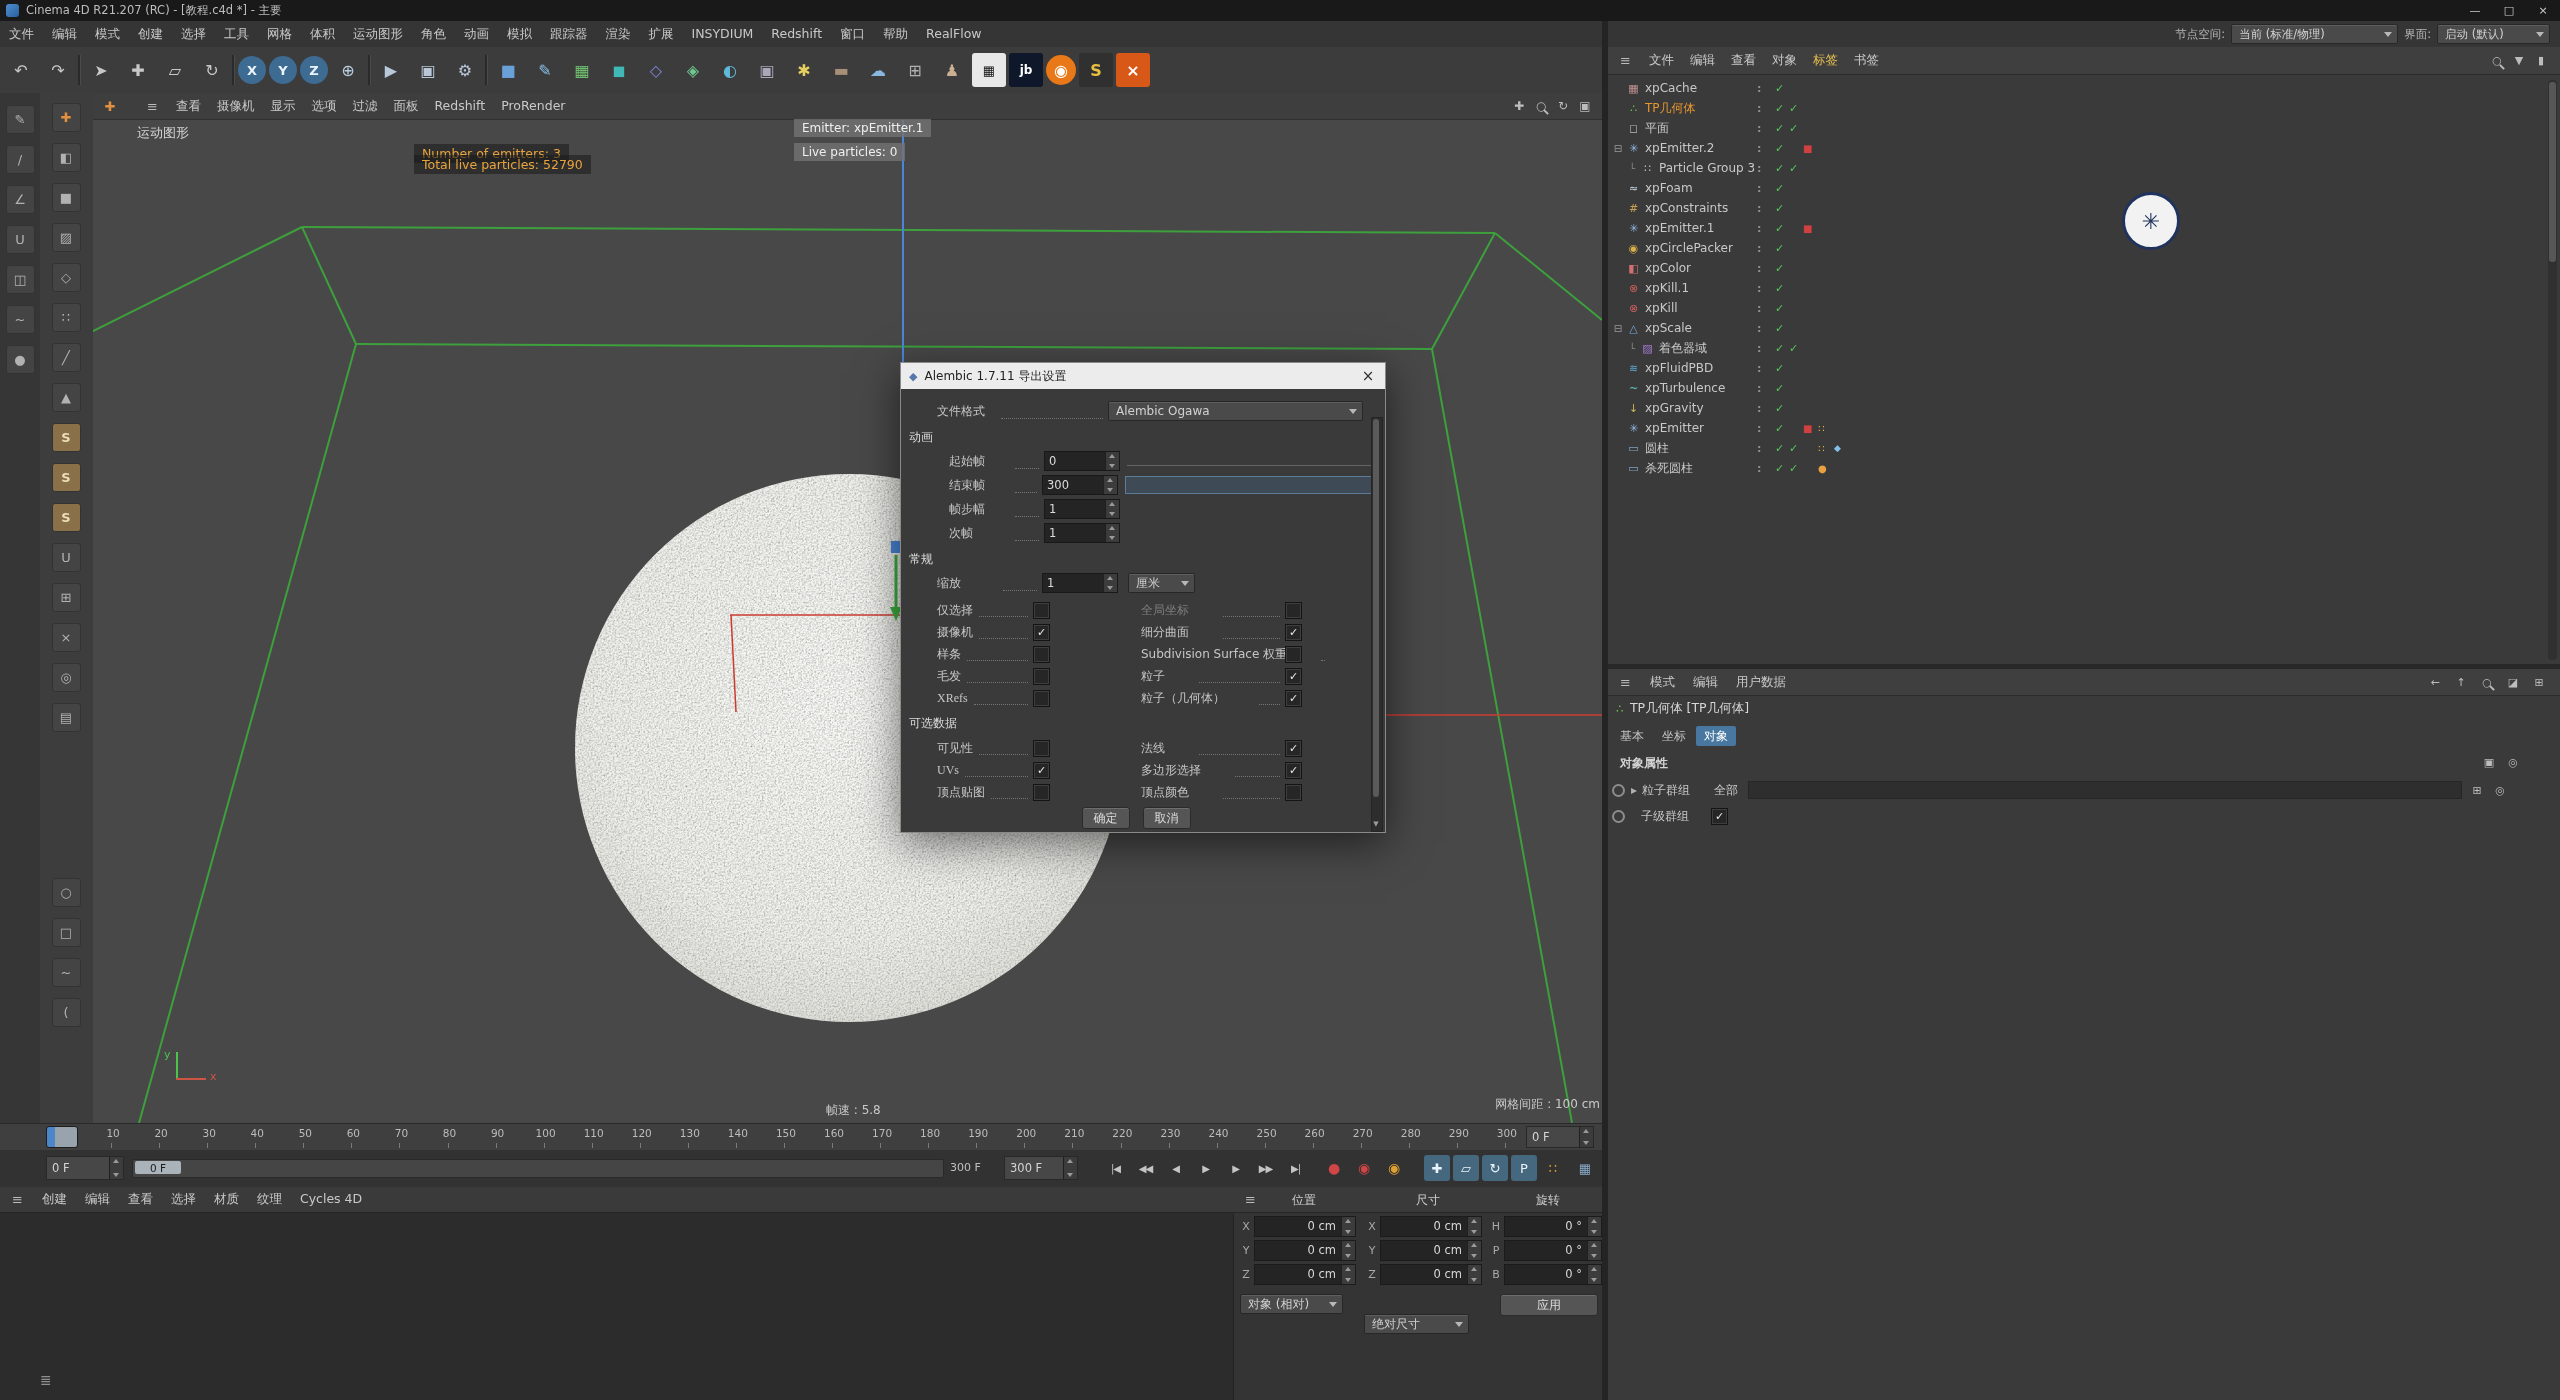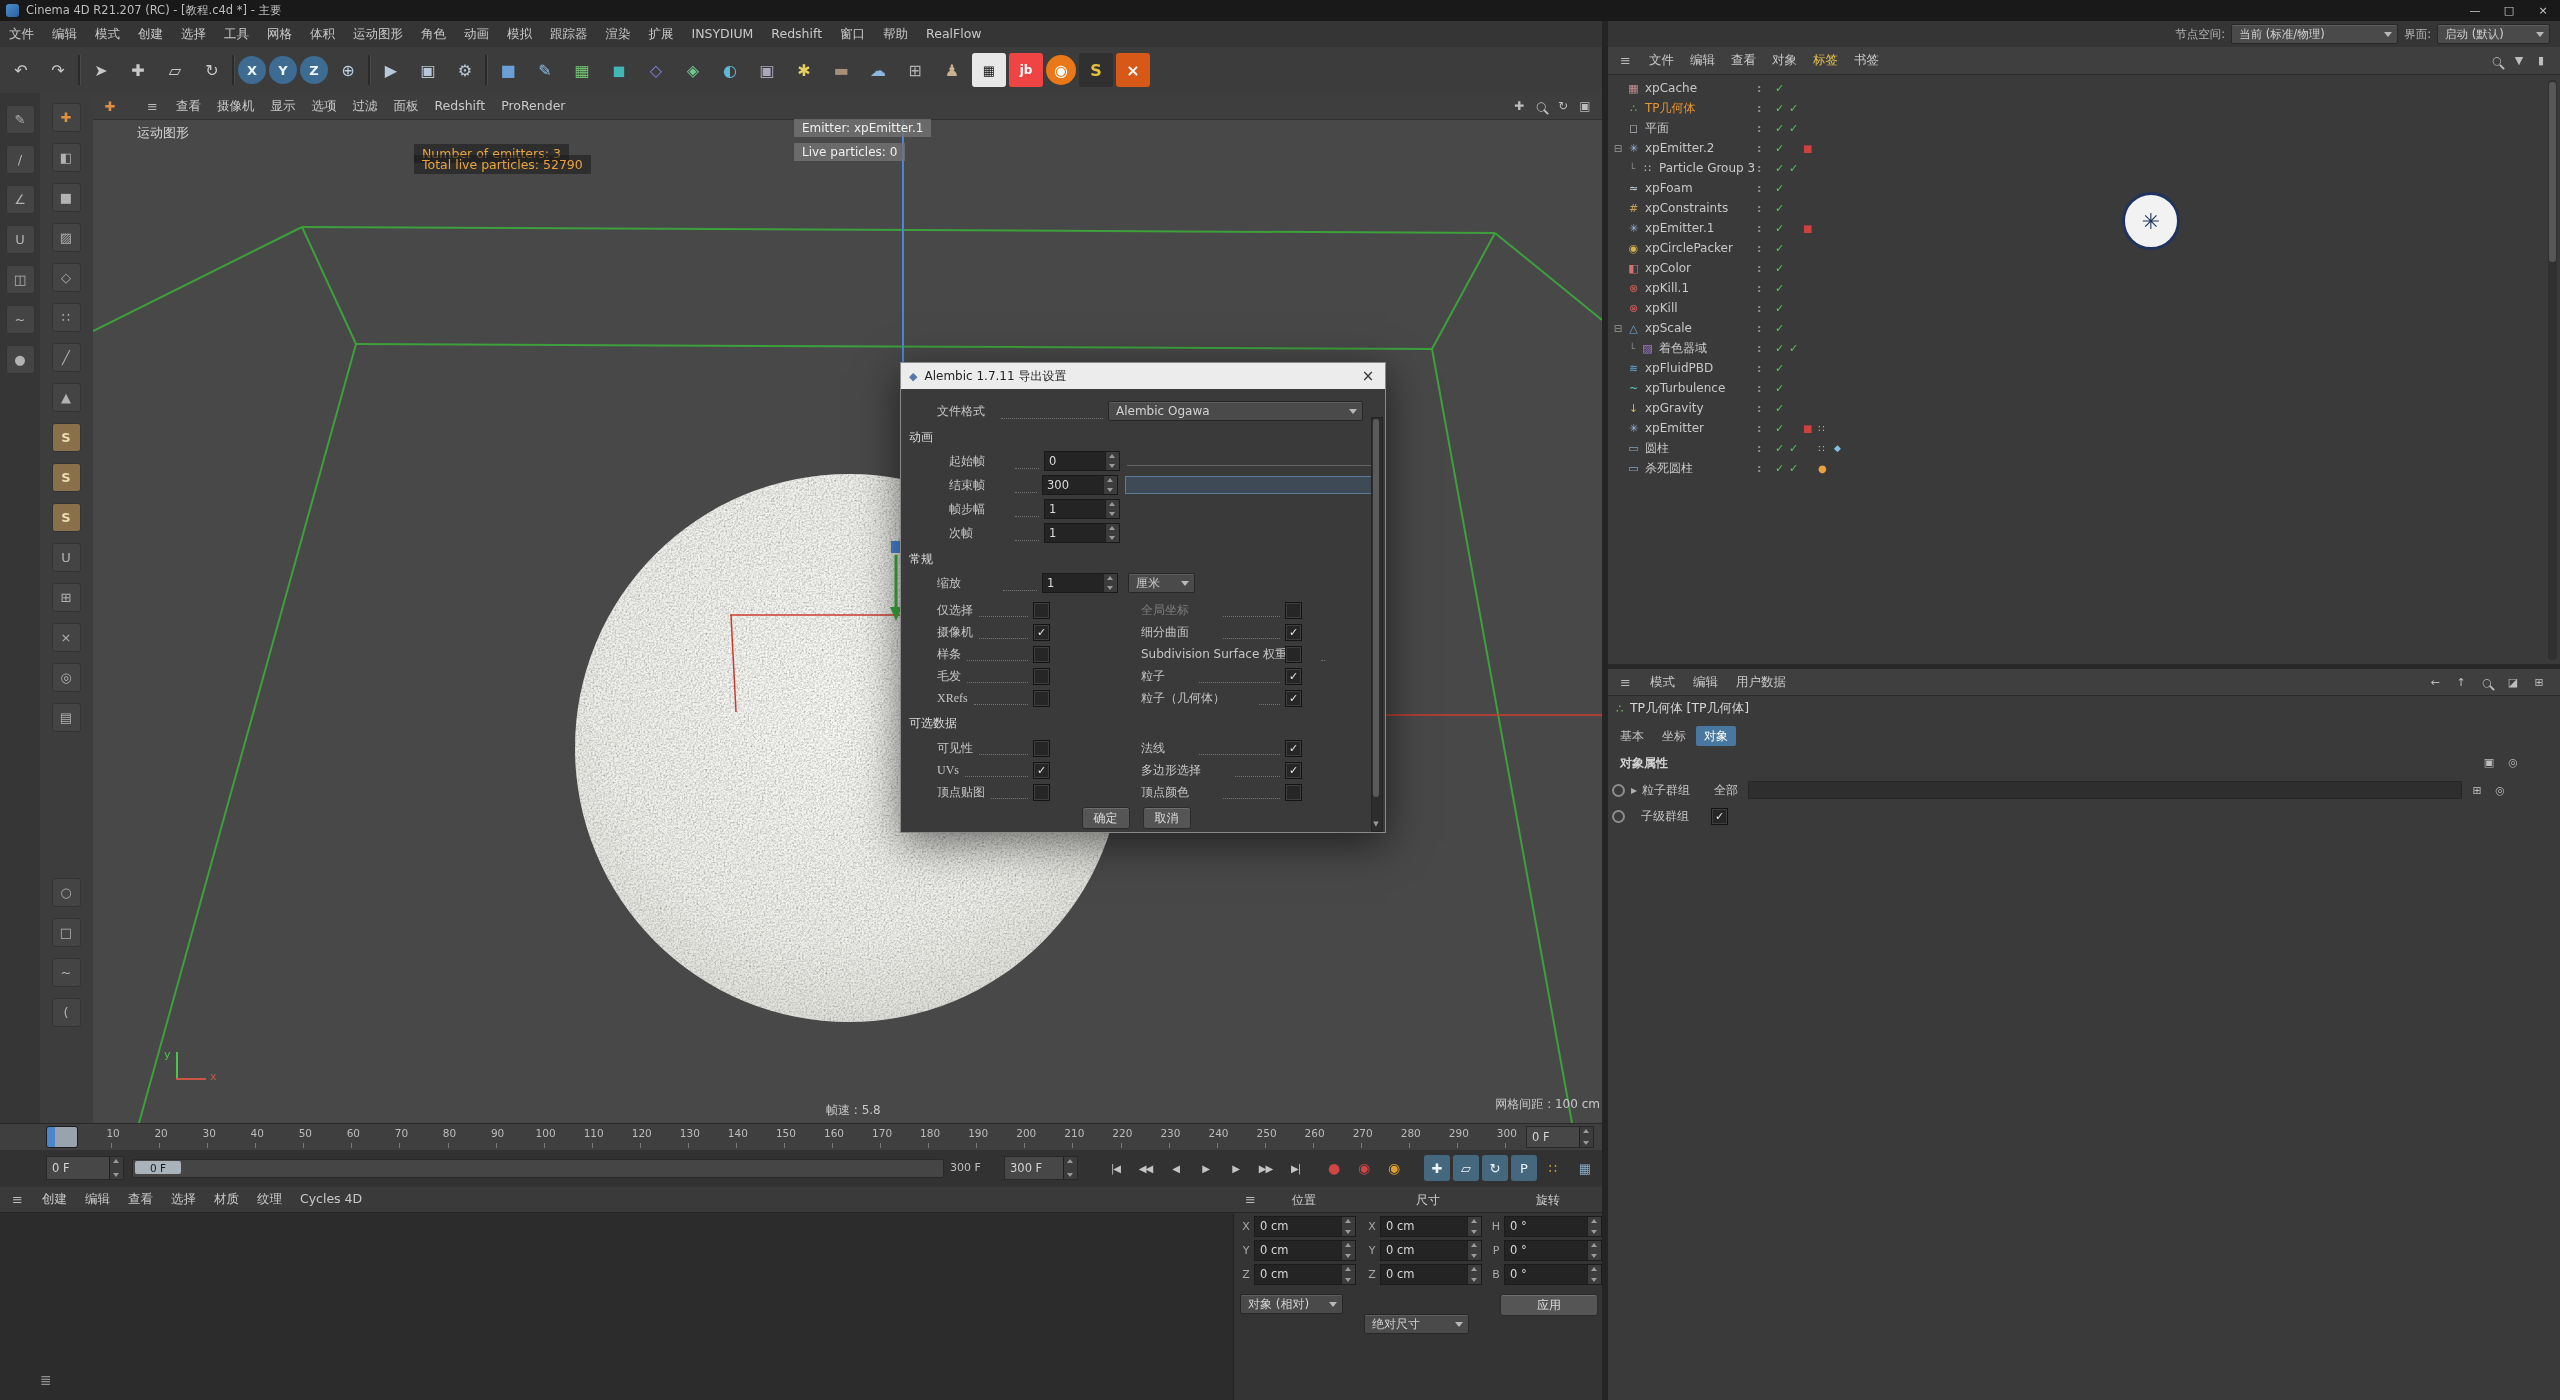--- a/index.html
+++ b/index.html
@@ -19,21 +19,21 @@
   .dd{position:relative;background:#4a4a4a;border:1px solid #272727;border-radius:2px;height:18px;display:flex;align-items:center;
       padding:0 18px 0 7px;box-shadow:inset 0 1px 0 #5e5e5e;color:#d2d2d2;white-space:nowrap;overflow:hidden;}
   .dd::after{content:"";position:absolute;right:5px;top:7px;border-left:4px solid transparent;border-right:4px solid transparent;border-top:5px solid #b8b8b8;}
   
   .toolbar-bg{left:0;top:47px;width:1608px;height:46px;background:#3c3c3c;border-bottom:1px solid #262626;}
   .tb-icons{left:4px;top:48px;height:44px;display:flex;align-items:center;gap:3px;}
   .tb-ic{width:34px;height:34px;display:flex;align-items:center;justify-content:center;font-size:16px;color:#c8c8c8;border-radius:3px;}
   .tb-ic.sep{width:2px;height:30px;background:#2a2a2a;border-right:1px solid #4a4a4a;border-radius:0;}
   .tb-ic.axis{width:28px;height:28px;border-radius:50%;background:#3e6b92;color:#eaf2fa;font-size:13px;font-weight:bold;}
   .tb-ic.qr{background:#e8e8e8;color:#111;font-size:13px;}
-  .tb-ic.chip-blue2{background:#ef4444;color:#fff;font-size:12px;font-weight:bold;}
+  .tb-ic.chip-blue2{background:#0f172a;color:#fff;font-size:12px;font-weight:bold;}
   .tb-ic.chip-orange{background:#e87818;color:#fff;border-radius:50%;width:30px;height:30px;}
   .tb-ic.chip-dark{background:#303030;color:#e8c040;font-weight:bold;}
   .tb-ic.chip-red{background:#d85818;color:#fff;font-weight:bold;}
   
   .dock1-bg{left:0;top:93px;width:40px;height:1030px;background:#363636;border-right:1px solid #2b2b2b;}
   .dock2-bg{left:40px;top:93px;width:53px;height:1030px;background:#3d3d3d;border-right:1px solid #2b2b2b;}
   .dock-col{display:flex;flex-direction:column;align-items:center;gap:11px;}
   .dk-ic{width:27px;height:27px;display:flex;align-items:center;justify-content:center;color:#b2b2b2;font-size:13px;background:#444;border-radius:3px;border:1px solid #333;}
   .dk-ic.tan{background:#8a7048;color:#ecdcba;font-weight:bold;}
   
@@ -72,21 +72,21 @@
   
   .mat-bg{left:0;top:1187px;width:1233px;height:213px;background:#2c2c2c;}
   .mat-menu{left:0;top:1187px;width:1233px;height:25px;background:#3a3a3a;display:flex;align-items:center;border-bottom:1px solid #262626;}
   .ham{padding:0 10px 0 12px;color:#bdbdbd;font-size:13px;}
   .coord-bg{left:1233px;top:1187px;width:369px;height:213px;background:#343434;border-left:1px solid #232323;}
   .coord-head{left:1233px;top:1187px;width:369px;height:25px;background:#3a3a3a;border-bottom:1px solid #262626;display:flex;align-items:center;}
   .chead{position:absolute;text-align:center;font-size:12px;color:#cfcfcf;}
   .crow{position:relative;height:24px;display:flex;align-items:center;}
   .cletter{width:12px;text-align:center;color:#a9a9a9;font-size:11px;}
   .cfield{height:19px;background:#242424;border:1px solid #1b1b1b;display:flex;align-items:center;color:#d8d8d8;font-size:11.5px;}
-  .cfield .val{flex:1;padding:0 5px;}
+  .cfield .val{flex:1;padding:0 5px;text-align:right;}
   
   .rdivider{left:1602px;top:21px;width:6px;height:1379px;background:#242424;}
   .rpanel-bg{left:1608px;top:47px;width:952px;height:1353px;background:#3a3a3a;}
   .om-menu{left:1608px;top:47px;width:952px;height:27px;background:#3f3f3f;display:flex;align-items:center;border-bottom:1px solid #2b2b2b;}
   .om-menu .menu-item{padding:0 8px;}
   .om-menu .hl{color:#e8c050;}
   .om-ric{width:18px;height:18px;display:flex;align-items:center;justify-content:center;color:#bdbdbd;font-size:11px;}
   .om-rows{left:1608px;top:78px;width:944px;}
   .om-row{position:relative;height:20px;display:flex;align-items:center;}
   .om-exp{width:14px;margin-left:3px;text-align:center;color:#9a9a9a;font-size:10px;}

